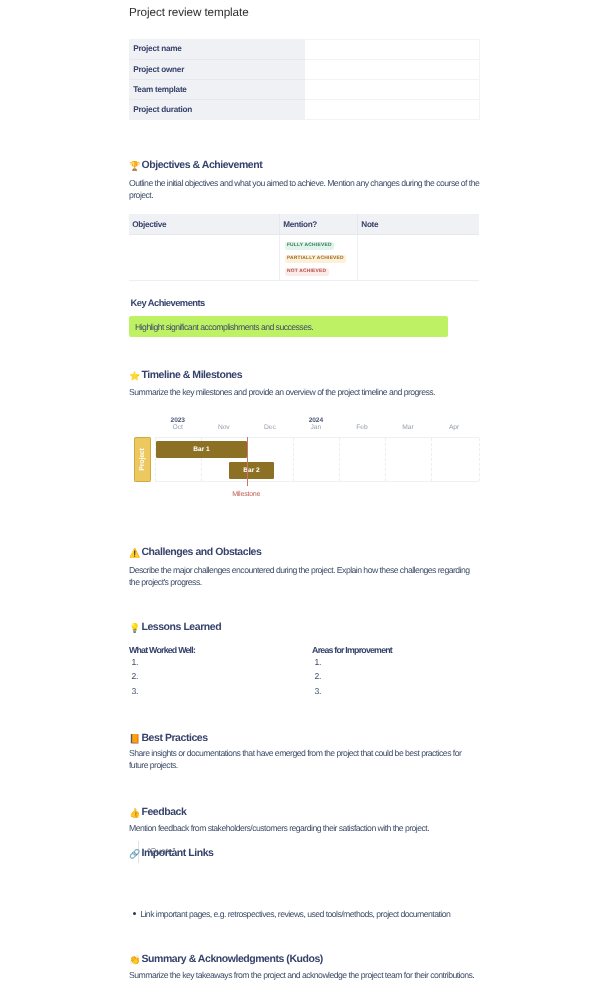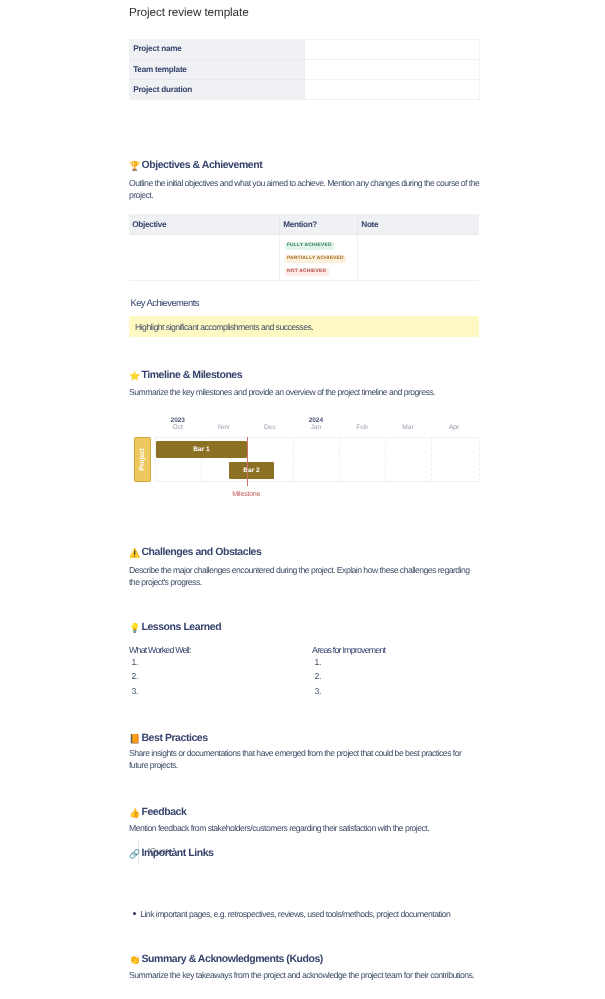--- a/index.html
+++ b/index.html
@@ -81,29 +81,29 @@
     padding:1.9px 2.3px 1.9px 2.3px; border-radius:2.5px; line-height:4px;
     white-space:nowrap;
   }
   .badge.full { background:#e0f4ea; color:#2f7a57; }
   .badge.part { background:#fbf0d9; color:#a16a23; }
   .badge.none { background:#fbebe9; color:#b5493e; }
   .badge-stack { display:flex; flex-direction:column; gap:5.4px; }
 
   
   .sub {
-    position:absolute; font-size:8.8px; font-weight:400; color:#36426b;
+    position:absolute; font-size:8.8px; font-weight:700; color:#36426b;
     letter-spacing:-0.78px; line-height:12px; white-space:nowrap;
   }
   .sub.big { font-size:9.4px; letter-spacing:-0.55px; }
 
   
   .callout {
-    position:absolute; left:0; width:350px; height:21px;
-    background:#fef9c3; border-radius:2px;
+    position:absolute; left:0; width:319px; height:21px;
+    background:#bef264; border-radius:2px;
     box-sizing:border-box; padding-left:6px;
     display:flex; align-items:center;
     font-size:8.7px; letter-spacing:-0.55px; color:#3f4d68;
   }
 
   
   .numlist { position:absolute; font-size:8.6px; letter-spacing:-0.3px; color:#3f4d68; padding-left:2.5px; }
   .numlist div { line-height:14.3px; }
 
   
@@ -173,20 +173,24 @@
 
 <div class="page">
   <div class="doc">
 
     <div class="title">Project review template</div>
 
     <table class="tbl" id="meta-table">
       <tbody>
         <tr>
           <td class="k">Project name</td>
+          <td class="v"></td>
+        </tr>
+        <tr>
+          <td class="k">Project owner</td>
           <td class="v"></td>
         </tr>
         <tr>
           <td class="k">Team template</td>
           <td class="v"></td>
         </tr>
         <tr>
           <td class="k">Project duration</td>
           <td class="v"></td>
         </tr>

